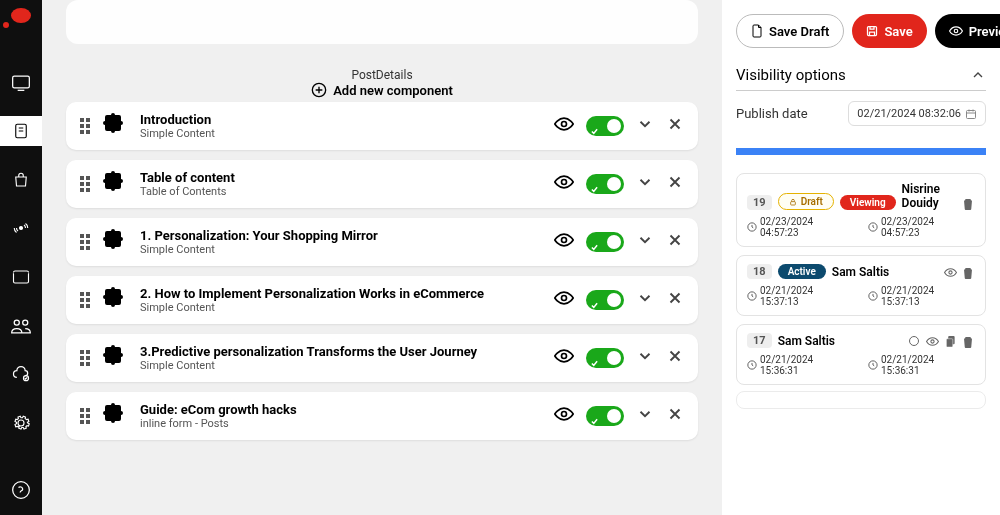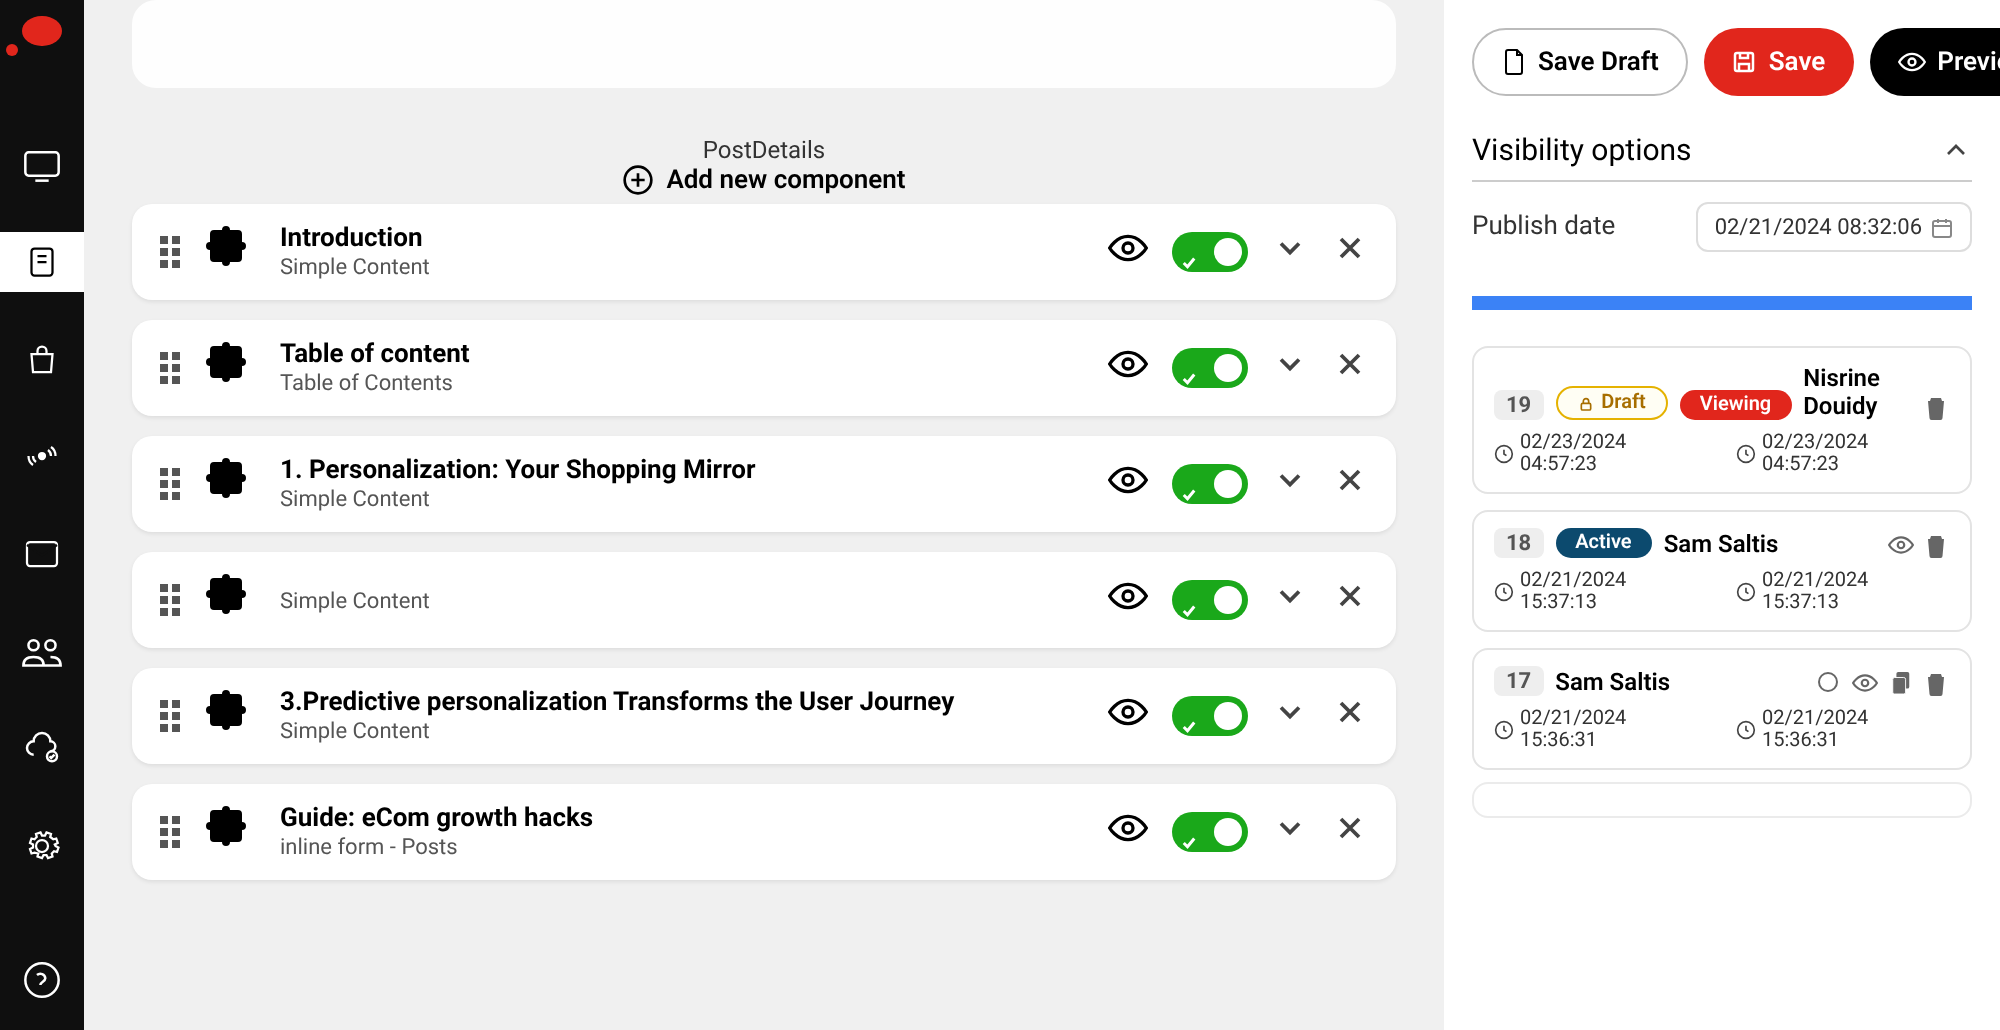--- a/index.html
+++ b/index.html
@@ -290,20 +290,21 @@
           </div>
       <div class="r">
             <span></span>
             <span></span>
           </div>
     </div>
     <div class="puzzle"><svg width="24" height="24" viewBox="0 0 24 24">
             <path d="M3 9V5a2 2 0 0 1 2-2h4a2 2 0 1 1 4 0h4a2 2 0 0 1 2 2v4a2 2 0 1 1 0 4v4a2 2 0 0 1-2 2h-4a2 2 0 1 1-4 0H5a2 2 0 0 1-2-2v-4a2 2 0 1 1 0-4z"></path>
           </svg></div>
     <div class="row-txt">
+      <div class="t">2. How to Implement Personalization Works in eCommerce</div>
       <div class="s">Simple Content</div>
     </div>
     <div class="row-ctrls">
       <span class="eye"><svg width="20" height="16" viewBox="0 0 24 18" stroke="#000" fill="none" stroke-width="2">
               <path d="M1 9s4-7 11-7 11 7 11 7-4 7-11 7S1 9 1 9z"></path>
               <circle cx="12" cy="9" r="3"></circle>
             </svg></span>
       <span class="toggle">
             <span class="check"><svg width="9" height="9" viewBox="0 0 24 24" fill="none" stroke="#fff" stroke-width="4">
                 <path d="M5 12l5 5 9-11"></path>

